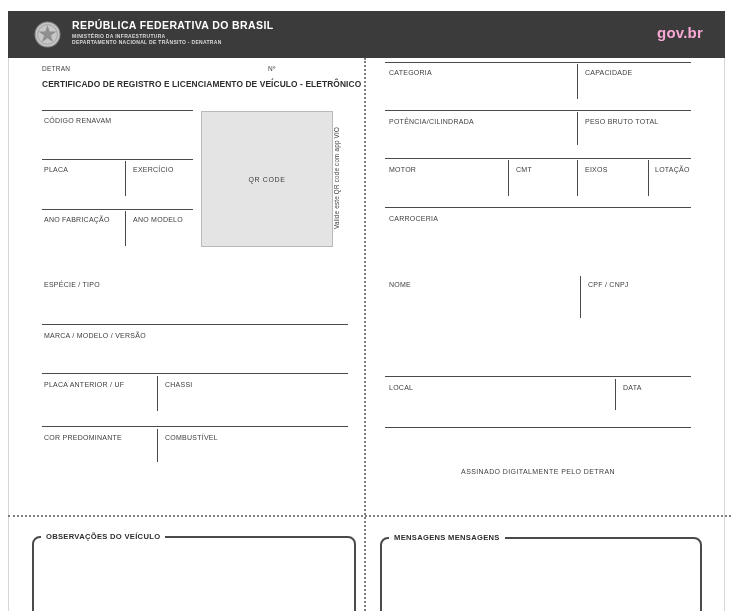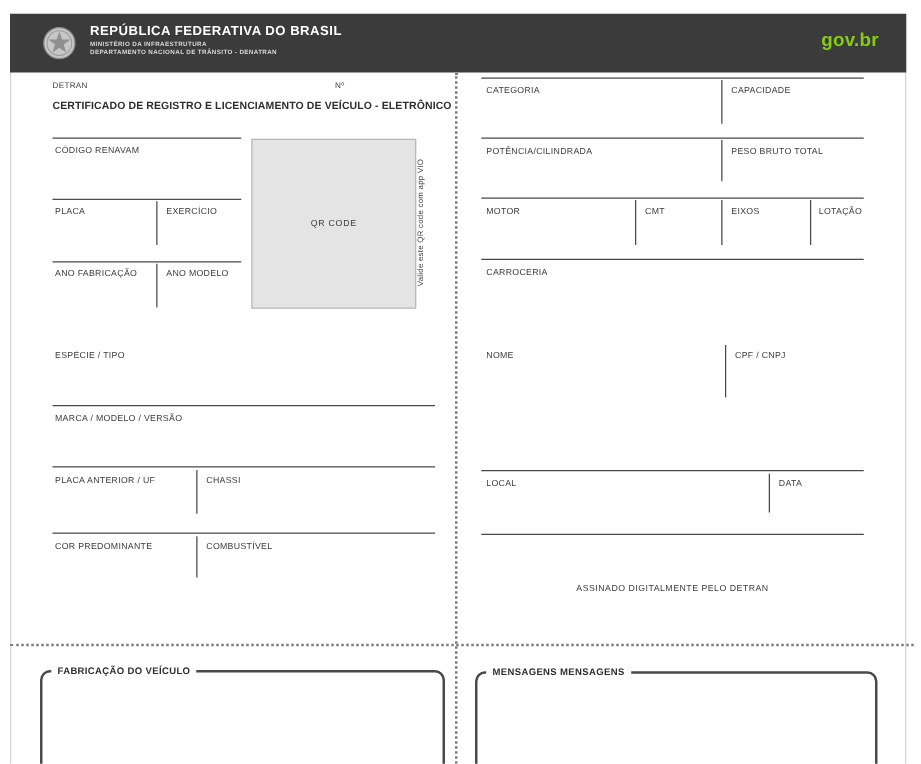--- a/index.html
+++ b/index.html
@@ -13,21 +13,21 @@
   .page-edge{position:absolute;width:0;border-left:1px solid #d6d6d6;}
   
   .header{
     position:absolute;left:8px;top:11px;width:717px;height:47px;
     background:#3b3b3b;display:flex;align-items:center;
   }
   .emblem{position:absolute;left:26px;top:10px;width:27px;height:27px;}
   .hdr-text{position:absolute;left:64px;top:8px;color:#ffffff;}
   .hdr-title{font-size:10.5px;font-weight:bold;letter-spacing:.4px;white-space:nowrap;}
   .hdr-sub{font-size:5px;color:#d9d9d9;letter-spacing:.3px;margin-top:1.5px;white-space:nowrap;font-weight:bold;}
-  .govbr{position:absolute;right:22px;top:13px;color:#84cc16;font-weight:bold;font-size:15px;letter-spacing:.2px;}
+  .govbr{position:absolute;right:22px;top:13px;color:#f9a8d4;font-weight:bold;font-size:15px;letter-spacing:.2px;}
   
   .label{position:absolute;font-size:7px;letter-spacing:.25px;color:#3c3c3c;white-space:nowrap;font-weight:500;}
   .tiny{font-size:6.5px;}
   .doc-title{position:absolute;font-size:8.4px;font-weight:bold;color:#2e2e2e;letter-spacing:.1px;white-space:nowrap;}
   .hline{position:absolute;height:0;border-top:1.5px solid #4a4a4a;}
   .vline{position:absolute;width:0;border-left:1.5px solid #4a4a4a;}
   .dotted-h{position:absolute;height:0;border-top:2px dotted #7e7e7e;}
   .dotted-v{position:absolute;width:0;border-left:2px dotted #7e7e7e;}
   
   .qr-box{
@@ -146,17 +146,17 @@
 
 <div class="hline" style="left:385px;top:376px;width:306px;"></div>
 <div class="label" style="left:389px;top:384px;">LOCAL</div>
 <div class="vline" style="left:615px;top:379px;height:31px;"></div>
 <div class="label" style="left:623px;top:384px;">DATA</div>
 
 <div class="hline" style="left:385px;top:427px;width:306px;"></div>
 <div class="sig-note">ASSINADO DIGITALMENTE PELO DETRAN</div>
 
 <div class="note-box" style="left:32px;top:536px;width:320px;">
-  <span class="note-legend">FABRICAÇÃO DO VEÍCULO</span>
+  <span class="note-legend">OBSERVAÇÕES DO VEÍCULO</span>
 </div>
 <div class="note-box" style="left:380px;top:537px;width:318px;">
   <span class="note-legend">MENSAGENS MENSAGENS</span>
 </div>
 
 </body></html>

